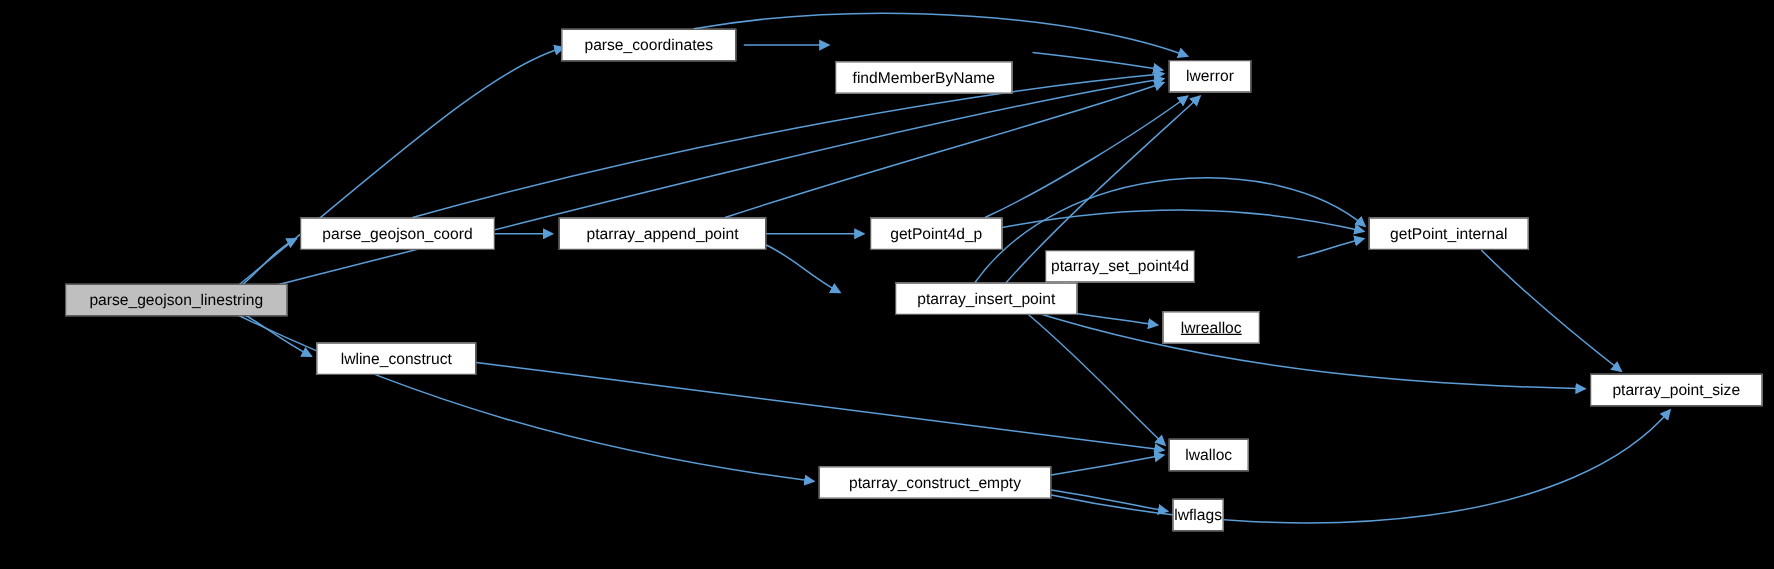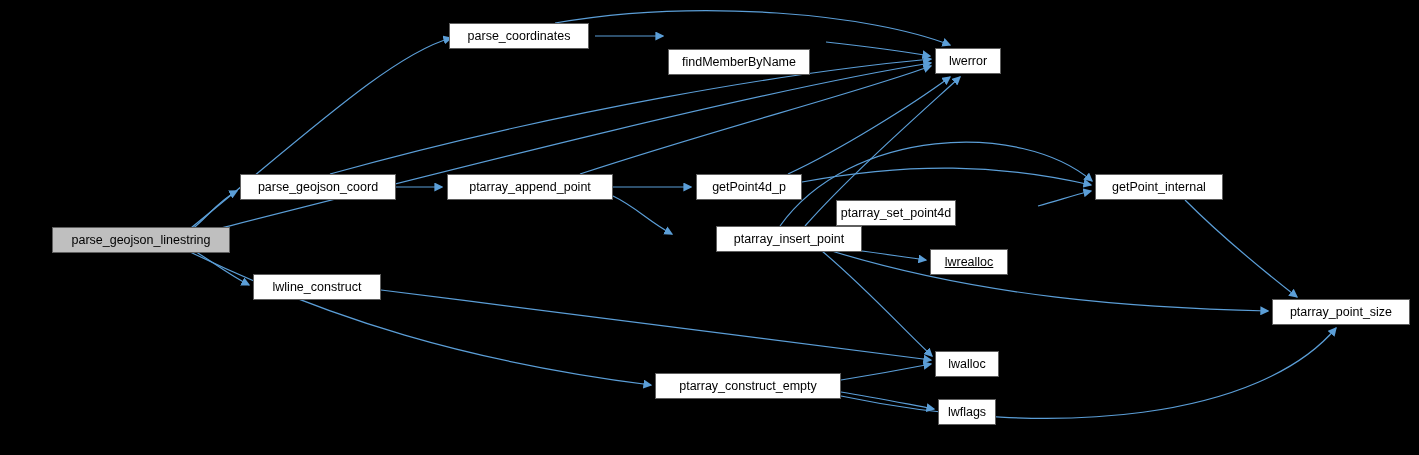--- a/index.html
+++ b/index.html
@@ -82,15 +82,15 @@
       <div class="node" style="left: 447px; top: 174px; width: 166px; height: 26px;">ptarray_append_point</div>
       <div class="node" style="left: 696px; top: 174px; width: 106px; height: 26px;">getPoint4d_p</div>
       <div class="node" style="left: 676px; top: 226px; width: 146px; height: 26px; margin-left: 40px;">ptarray_insert_point</div>
       <div class="node" style="left: 836px; top: 200px; width: 120px; height: 26px;">ptarray_set_point4d</div>
       <div class="node" style="left: 930px; top: 249px; width: 78px; height: 26px; text-decoration: underline;">lwrealloc</div>
       <div class="node" style="left: 1095px; top: 174px; width: 128px; height: 26px;">getPoint_internal</div>
       <div class="node" style="left: 253px; top: 274px; width: 128px; height: 26px;">lwline_construct</div>
       <div class="node" style="left: 1272px; top: 299px; width: 138px; height: 26px;">ptarray_point_size</div>
       <div class="node" style="left: 935px; top: 351px; width: 64px; height: 26px;">lwalloc</div>
       <div class="node" style="left: 655px; top: 373px; width: 186px; height: 26px;">ptarray_construct_empty</div>
-      <div class="node" style="left: 938px; top: 399px; width: 58px; height: 26px;">lwflags</div>
+      <div class="node" style="left: 938px; top: 399px; width: 41px; height: 26px;">lwflags</div>
     </div>
 </div>
 
 </body></html>

